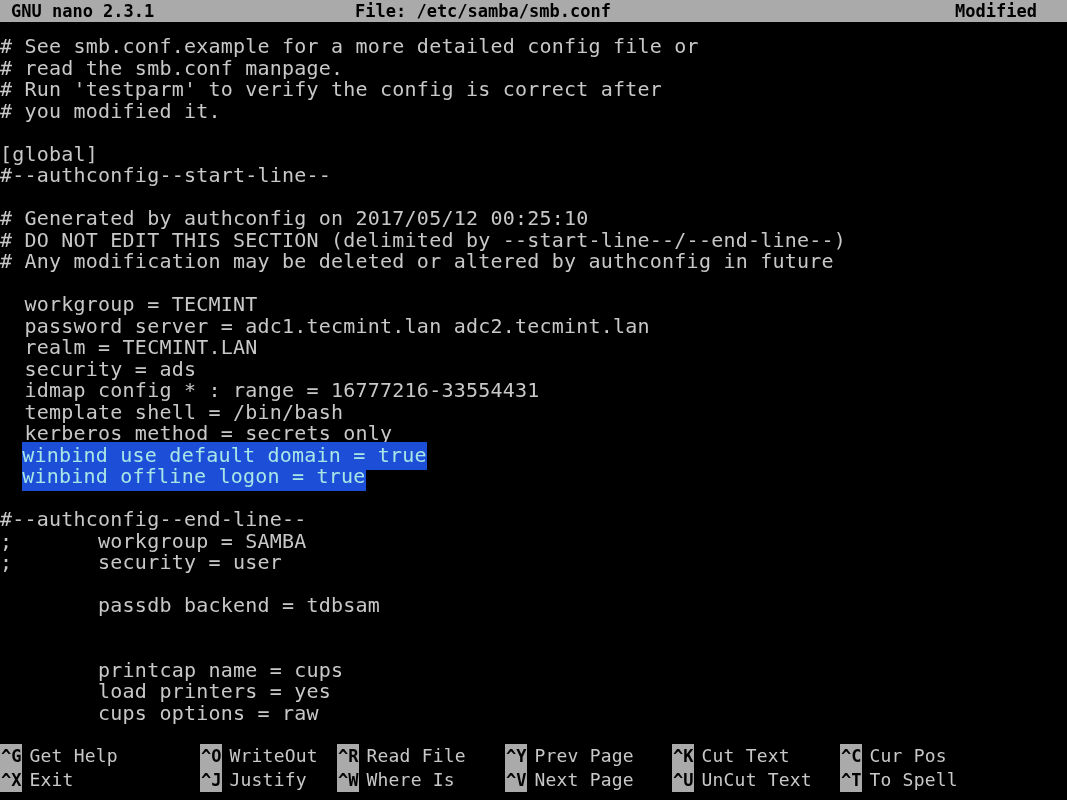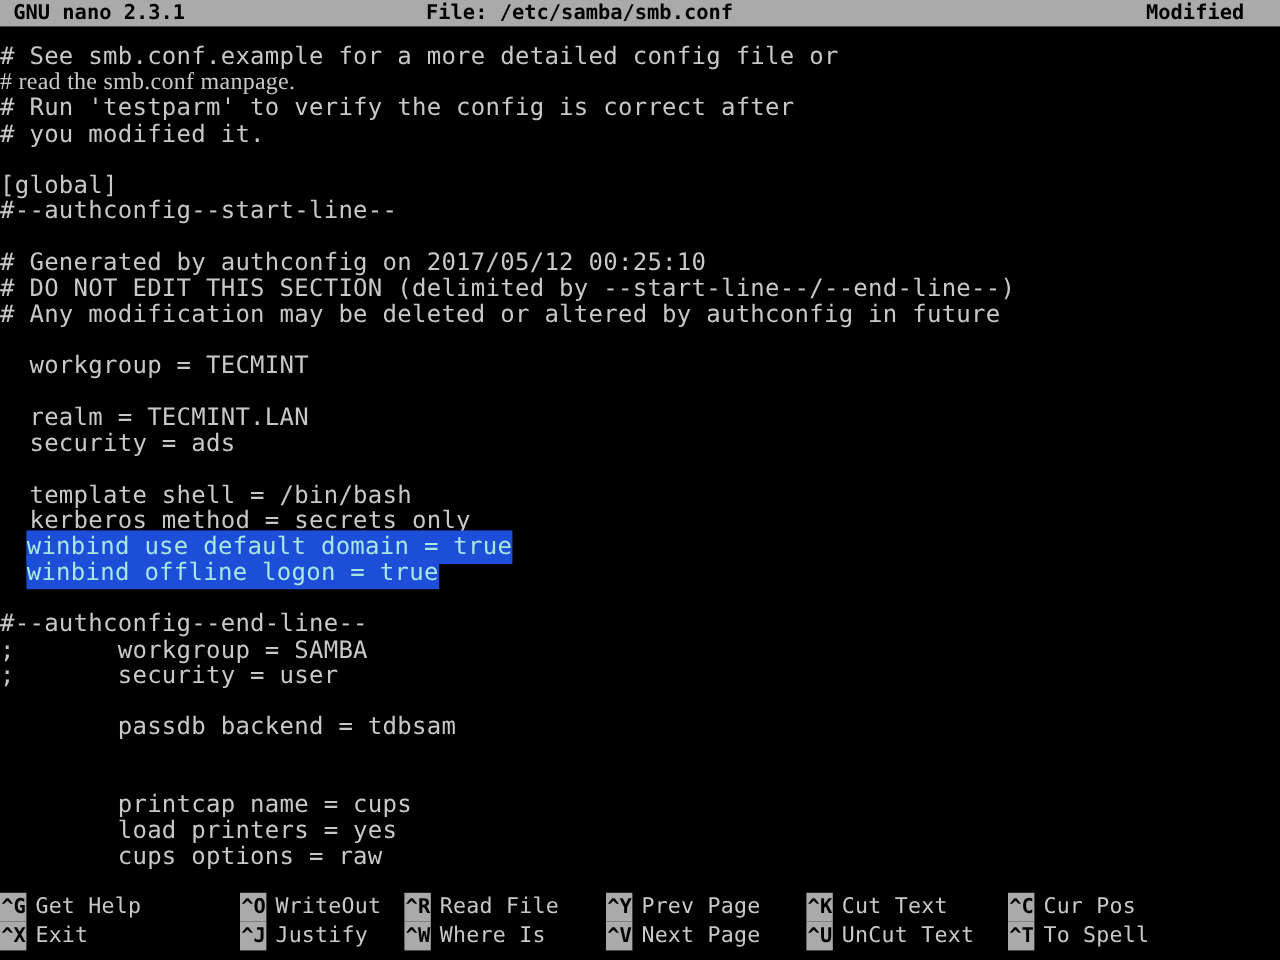--- a/index.html
+++ b/index.html
@@ -124,34 +124,36 @@
 <div id="screen">
 
   <div class="titlebar">
     <span class="tb-cell tb-version">GNU nano 2.3.1</span>
     <span class="tb-cell tb-file">File: /etc/samba/smb.conf</span>
     <span class="tb-cell tb-status">Modified</span>
   </div>
 
   <div class="editor" id="editor">
       <div class="line" style="top: 0px;"><span class="seg"># See smb.conf.example for a more detailed config file or</span></div>
-      <div class="line" style="top: 21.5px; font-family: Liberation Serif, serif;"><span class="seg"># read the smb.conf manpage.</span></div>
+      <div class="line" style="top: 21.5px;"><span class="seg"># read the smb.conf manpage.</span></div>
       <div class="line" style="top: 43px;"><span class="seg"># Run 'testparm' to verify the config is correct after</span></div>
       <div class="line" style="top: 64.5px;"><span class="seg"># you modified it.</span></div>
       <div class="line" style="top: 86px;"><span class="seg"></span></div>
       <div class="line" style="top: 107.5px;"><span class="seg">[global]</span></div>
       <div class="line" style="top: 129px;"><span class="seg">#--authconfig--start-line--</span></div>
       <div class="line" style="top: 150.5px;"><span class="seg"></span></div>
       <div class="line" style="top: 172px;"><span class="seg"># Generated by authconfig on 2017/05/12 00:25:10</span></div>
       <div class="line" style="top: 193.5px;"><span class="seg"># DO NOT EDIT THIS SECTION (delimited by --start-line--/--end-line--)</span></div>
       <div class="line" style="top: 215px;"><span class="seg"># Any modification may be deleted or altered by authconfig in future</span></div>
       <div class="line" style="top: 236.5px;"><span class="seg"></span></div>
       <div class="line" style="top: 258px;"><span class="seg">  workgroup = TECMINT</span></div>
+      <div class="line" style="top: 279.5px;"><span class="seg">  password server = adc1.tecmint.lan adc2.tecmint.lan</span></div>
       <div class="line" style="top: 301px;"><span class="seg">  realm = TECMINT.LAN</span></div>
       <div class="line" style="top: 322.5px;"><span class="seg">  security = ads</span></div>
+      <div class="line" style="top: 344px;"><span class="seg">  idmap config * : range = 16777216-33554431</span></div>
       <div class="line" style="top: 365.5px;"><span class="seg">  template shell = /bin/bash</span></div>
       <div class="line" style="top: 387px;"><span class="seg">  kerberos method = secrets only</span></div>
       <div class="line highlight" style="top: 408.5px;"><span style="display: inline-block; width: 22.24px;"></span><span class="seg">winbind use default domain = true</span></div>
       <div class="line highlight" style="top: 430px;"><span style="display: inline-block; width: 22.24px;"></span><span class="seg">winbind offline logon = true</span></div>
       <div class="line" style="top: 451.5px;"><span class="seg"></span></div>
       <div class="line" style="top: 473px;"><span class="seg">#--authconfig--end-line--</span></div>
       <div class="line" style="top: 494.5px;"><span class="seg">;       workgroup = SAMBA</span></div>
       <div class="line" style="top: 516px;"><span class="seg">;       security = user</span></div>
       <div class="line" style="top: 537.5px;"><span class="seg"></span></div>
       <div class="line" style="top: 559px;"><span class="seg">        passdb backend = tdbsam</span></div>

